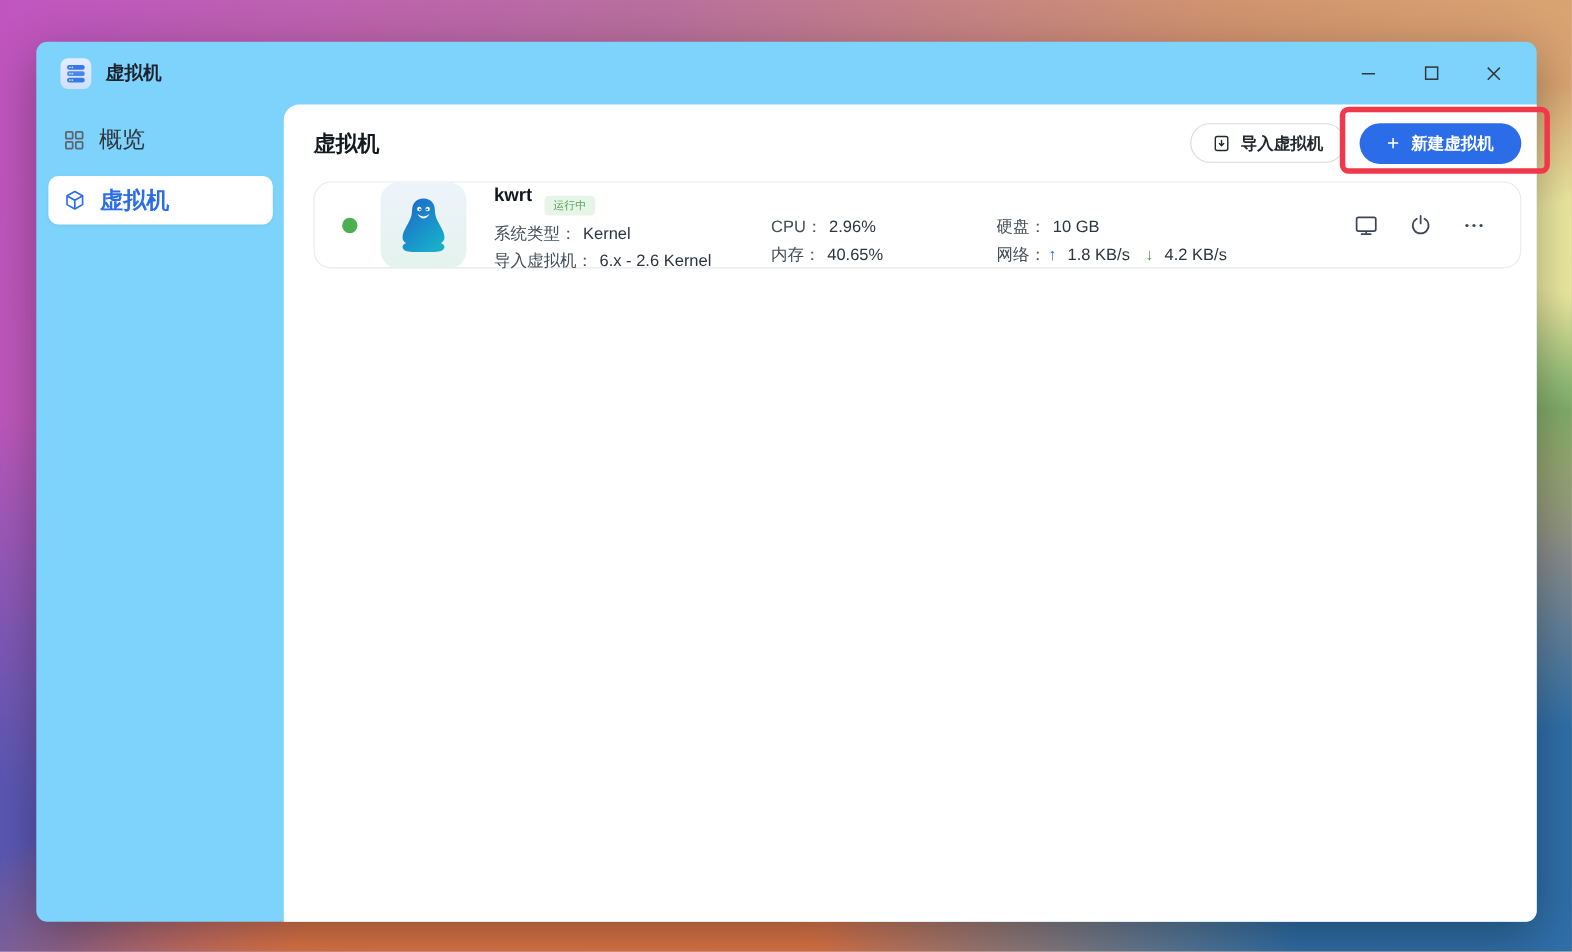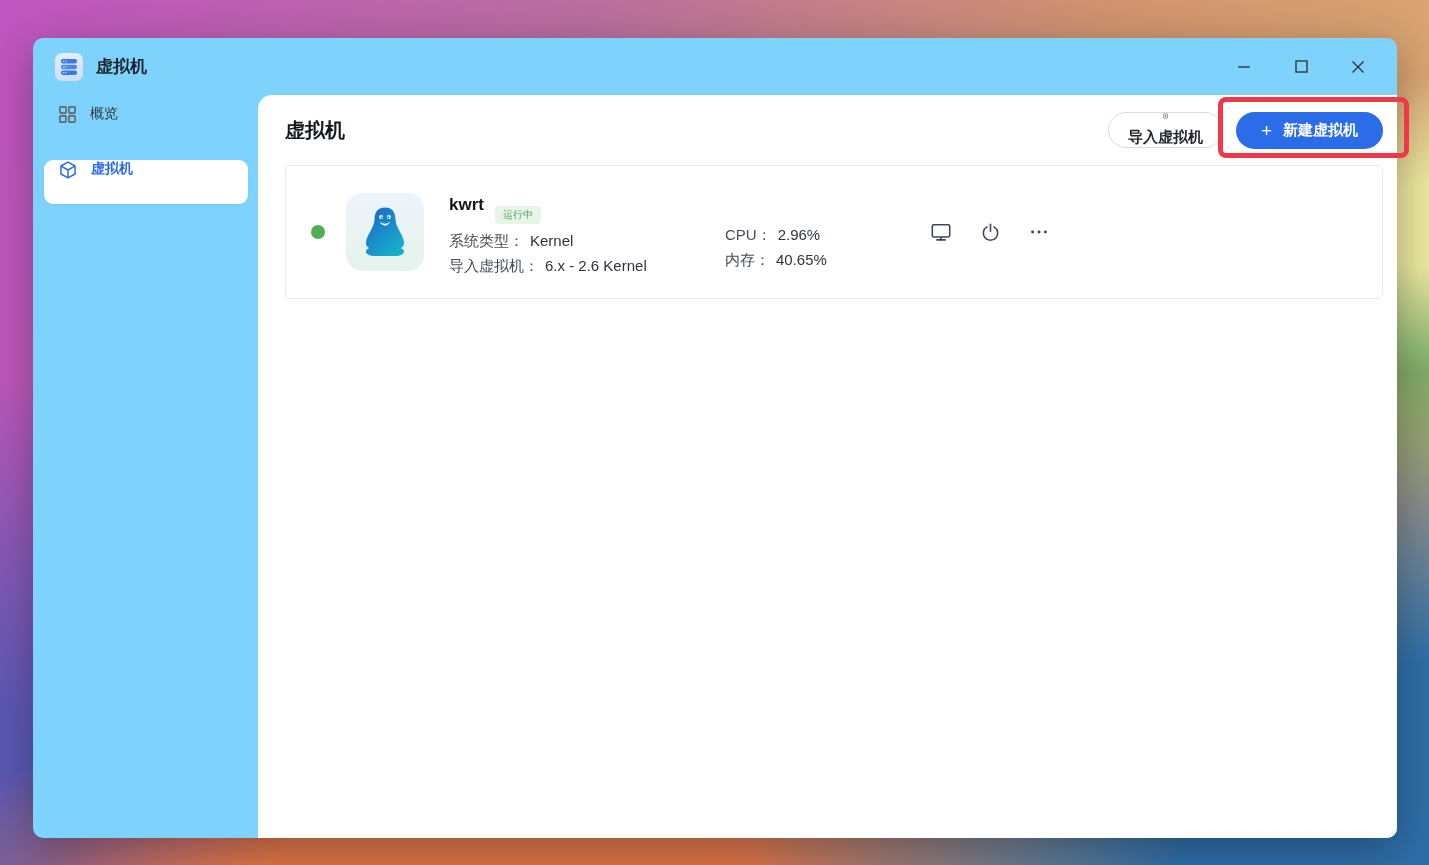--- a/index.html
+++ b/index.html
@@ -30,56 +30,56 @@
     display:flex; align-items:center; justify-content:center; }
   .app-title { font-size:17px; font-weight:bold; color:#1d232e; }
   .win-controls { margin-left:auto; display:flex; align-items:center; }
   .win-btn { width:46px; height:36px; display:flex; align-items:center;
     justify-content:center; margin-left:11px; border:none; background:transparent; cursor:pointer; }
 
   .window-body { display:flex; height:743px; }
 
   
   .sidebar { width:225px; padding:10px 10px 0 11px; flex:none; }
-  .side-item { height:44px; display:flex; gap:13px;
+  .side-item { height:44px; display:flex; align-items:center; gap:13px;
     padding:0 14px; border-radius:9px; margin-bottom:11px;
-    font-size:14px; color:#2f353f; cursor:pointer; }
+    font-size:21px; color:#2f353f; cursor:pointer; }
   .side-item.active { background:#ffffff; color:#2b6de8; font-weight:bold;
     box-shadow:0 1px 3px rgba(30,50,90,.06); }
 
   
   .main { flex:1; background:#ffffff; border-top-left-radius:14px;
     border-bottom-right-radius:10px; padding:14px 14px 0 27px; }
   .main-header { display:flex; align-items:center; justify-content:space-between; height:42px; }
   .page-title { font-size:20px; font-weight:bold; color:#14181f; }
   .header-actions { display:flex; align-items:center; gap:13px; }
   .btn-import { height:36px; padding:0 19px; border-radius:18px; background:#fff;
     border:1px solid #d8dadd; display:flex; align-items:center; gap:9px;
-    font-size:15px; font-weight:bold; color:#23272e; cursor:pointer;flex-direction:column; }
+    font-size:15px; font-weight:bold; color:#23272e; cursor:pointer; }
   .btn-new { height:37px; padding:0 25px; border-radius:19px; background:#2b6de8;
     border:none; display:flex; align-items:center; gap:11px;
     font-size:15px; font-weight:bold; color:#ffffff; cursor:pointer; }
   .btn-new .plus { font-size:19px; font-weight:normal; line-height:1; }
 
   
-  .vm-card { margin-top:14px; height:134px; border:1px solid #e7e9ec; border-radius:6px;
+  .vm-card { margin-top:14px; height:79px; border:1px solid #e7e9ec; border-radius:16px;
     background:#fff; display:flex; align-items:center; cursor:pointer; }
   .status-dot { width:14px; height:14px; border-radius:50%; background:#4caf50;
     margin:0 21px 0 25px; flex:none; }
   .vm-avatar { width:78px; height:78px; border-radius:16px; flex:none;
     background:linear-gradient(180deg,#edf3fb 0%,#e4f3ec 100%);
     display:flex; align-items:center; justify-content:center; }
   .vm-info { margin-left:25px; width:252px; flex:none; }
   .vm-name-row { display:flex; align-items:center; margin-bottom:4px; }
   .vm-name { font-size:17px; font-weight:bold; color:#12161d; }
   .vm-badge { margin-left:11px; font-size:10px; color:#55a259; background:#e7f5e8;
     border-radius:4px; padding:2px 8px;margin-top:19px; }
   .meta-row { font-size:15px; line-height:25px; color:#454d59; white-space:nowrap; }
   .meta-row .val { color:#2d3441; margin-left:6px; }
-  .stats { flex:none; padding-top:29px;margin-left:24px; }
+  .stats { flex:none; padding-top:29px; }
   .stats-a { width:205px; }
   .stats-b { flex:1; }
   .arrow-up { color:#2b6de8; font-weight:bold; margin:0 4px 0 2px; }
   .arrow-down { color:#43a047; font-weight:bold; margin:0 4px 0 14px; }
   .vm-actions { display:flex; align-items:center; gap:27px; padding-right:31px; }
   .action-btn { background:none; border:none; cursor:pointer; width:22px; height:22px;
     display:flex; align-items:center; justify-content:center; }
 
   
   .annotation-box { position:absolute; left:1218px; top:97px; width:191px; height:61px;
@@ -200,20 +200,28 @@
 
         <div class="stats stats-a">
           <div class="meta-row">
             <span>CPU：</span><span class="val">2.96%</span>
           </div>
           <div class="meta-row">
             <span>内存：</span><span class="val">40.65%</span>
           </div>
         </div>
 
+        <div class="stats stats-b">
+          <div class="meta-row">
+            <span>硬盘：</span><span class="val">10 GB</span>
+          </div>
+          <div class="meta-row">
+            <span>网络：</span><span class="arrow-up">↑</span><span class="val">1.8 KB/s</span><span class="arrow-down">↓</span><span class="val">4.2 KB/s</span>
+          </div>
+        </div>
 
         <div class="vm-actions">
           <button class="action-btn">
             <svg width="22" height="22" viewBox="0 0 24 24">
               <rect x="2.5" y="4" width="19" height="13.5" rx="1.8" fill="none" stroke="#3d4658" stroke-width="1.7"></rect>
               <line x1="12" y1="17.5" x2="12" y2="20.2" stroke="#3d4658" stroke-width="1.7"></line>
               <line x1="7.5" y1="20.6" x2="16.5" y2="20.6" stroke="#3d4658" stroke-width="1.7" stroke-linecap="round"></line>
             </svg>
           </button>
           <button class="action-btn">

